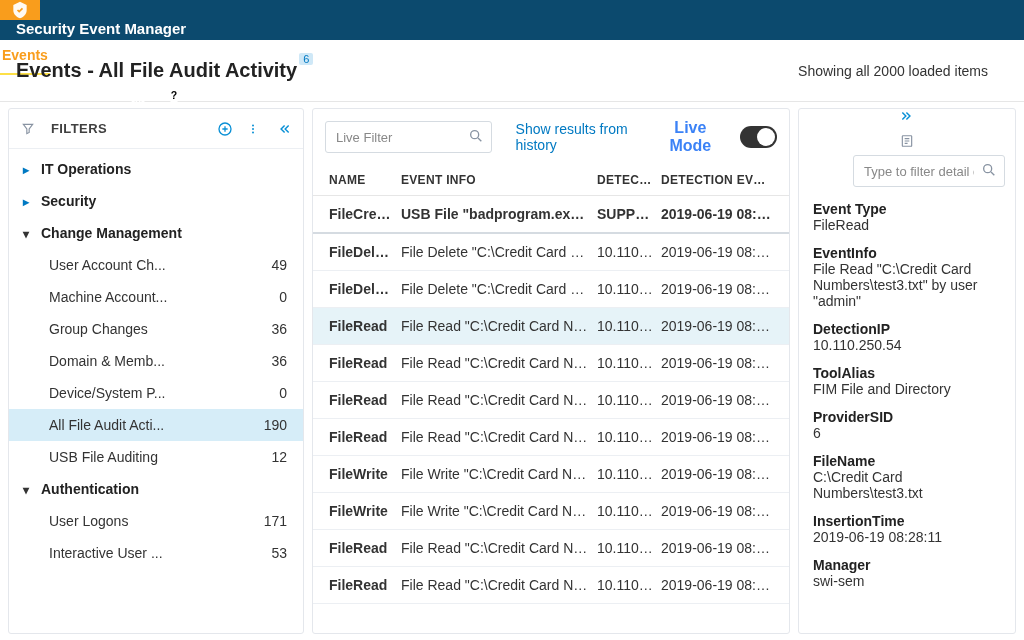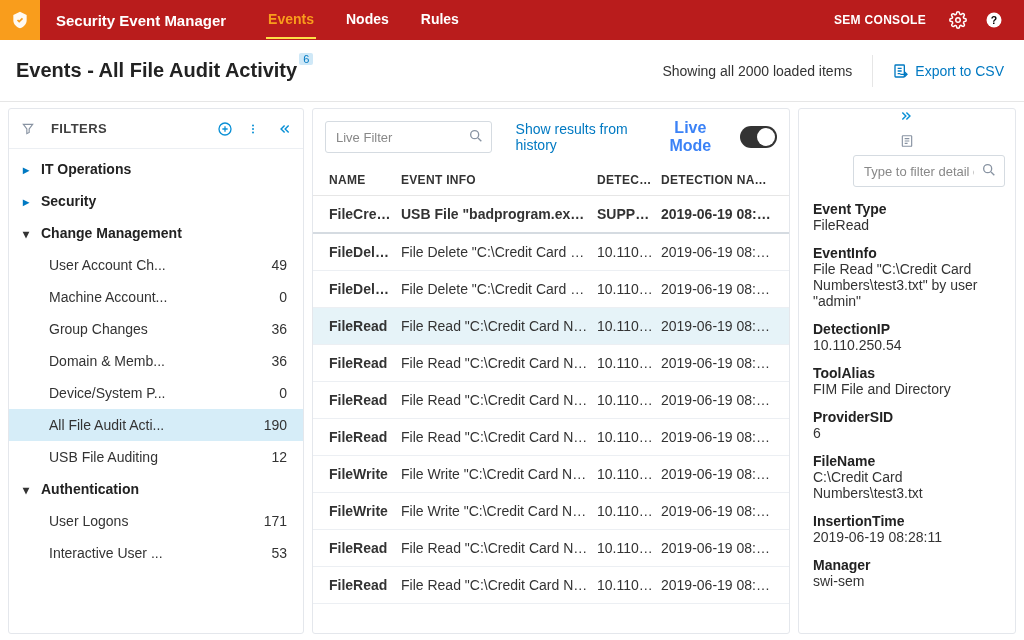--- a/index.html
+++ b/index.html
@@ -1,19 +1,19 @@
 <!DOCTYPE html>
 <html><head>
 <meta charset="utf-8">
 <style>
   * { box-sizing: border-box; margin: 0; padding: 0; }
   body { font-family: -apple-system, BlinkMacSystemFont, "Segoe UI", Arial, sans-serif; font-size: 13px; color: #333; background: #fff; width: 1024px; height: 640px; overflow: hidden; }
   
   
-  .topbar { height: 40px; background: #b91c1c; display: flex; align-items: center; color: #fff; }
+  .topbar { height: 40px; background: #0c4a6e; display: flex; align-items: flex-start; color: #fff; flex-direction: column; }
   .topbar .logo { width: 40px; height: 40px; background: #f99d1c; display:flex; align-items:center; justify-content:center; }
   .topbar .title { font-weight: bold; font-size: 15px; margin-left: 16px; margin-right: 40px; }
   .topbar .tabs { display: flex; gap: 28px; }
   .topbar .tab { color: #fff; font-weight: bold; font-size: 14px; cursor: pointer; padding: 10px 2px; }
   .topbar .tab.active { color: #f99d1c; border-bottom: 2px solid #fde047; }
   .topbar .spacer { flex: 1; }
   .topbar .right { display: flex; align-items: center; gap: 0; padding-right: 12px; }
   .console { font-weight: bold; font-size: 12px; padding: 0 14px; color:#fff; letter-spacing:0.3px; }
   .icon-btn { width: 36px; height: 40px; display:flex; align-items:center; justify-content:center; cursor:pointer; color:#fff; }
   
@@ -122,29 +122,20 @@
   </div>
 </div>
 
 <div class="header-row">
   <div class="page-title-wrap">
     <div class="page-title">Events - All File Audit Activity</div>
     <span class="badge">6</span>
   </div>
   <div class="spacer"></div>
   <div class="status-text">Showing all 2000 loaded items</div>
-  <div class="export-btn">
-    <span class="ic ic-blue">
-      <svg width="16" height="16" viewBox="0 0 24 24" fill="none" stroke="#0079c2" stroke-width="2">
-          <rect x="3" y="3" width="14" height="18" rx="1"></rect>
-          <path d="M7 8h6M7 12h6M7 16h4M17 13l4 4-4 4M21 17H11"></path>
-        </svg>
-    </span>
-    <span>Export to CSV</span>
-  </div>
 </div>
 
 <div class="columns">
 
   <div class="sidebar">
     <div class="sidebar-head">
       <span class="ic ic-grey">
         <svg width="14" height="14" viewBox="0 0 24 24" fill="none" stroke="#8893a2" stroke-width="2">
             <path d="M4 4h16l-6 8v6l-4 2v-8L4 4z"></path>
           </svg>
@@ -240,21 +231,21 @@
       <span class="history-link">Show results from history</span>
       <span class="live-mode-lbl">Live Mode</span>
       <div class="toggle">
           <div class="knob"></div>
         </div>
     </div>
     <div class="thead">
       <div class="c-name">NAME</div>
       <div class="c-info">EVENT INFO</div>
       <div class="c-det">DETECTI...</div>
-      <div class="c-time">DETECTION NAME</div>
+      <div class="c-time">DETECTION EVENT</div>
     </div>
     <div class="tbody" id="tbody">
         <div class="row">
           <div class="c-name">FileCreate</div>
           <div class="c-info">USB File "badprogram.exe" Cr...</div>
           <div class="c-det">SUPPER</div>
           <div class="c-time">2019-06-19 08:28:33</div>
         </div>
         <div class="row">
           <div class="c-name">FileDelete</div>

